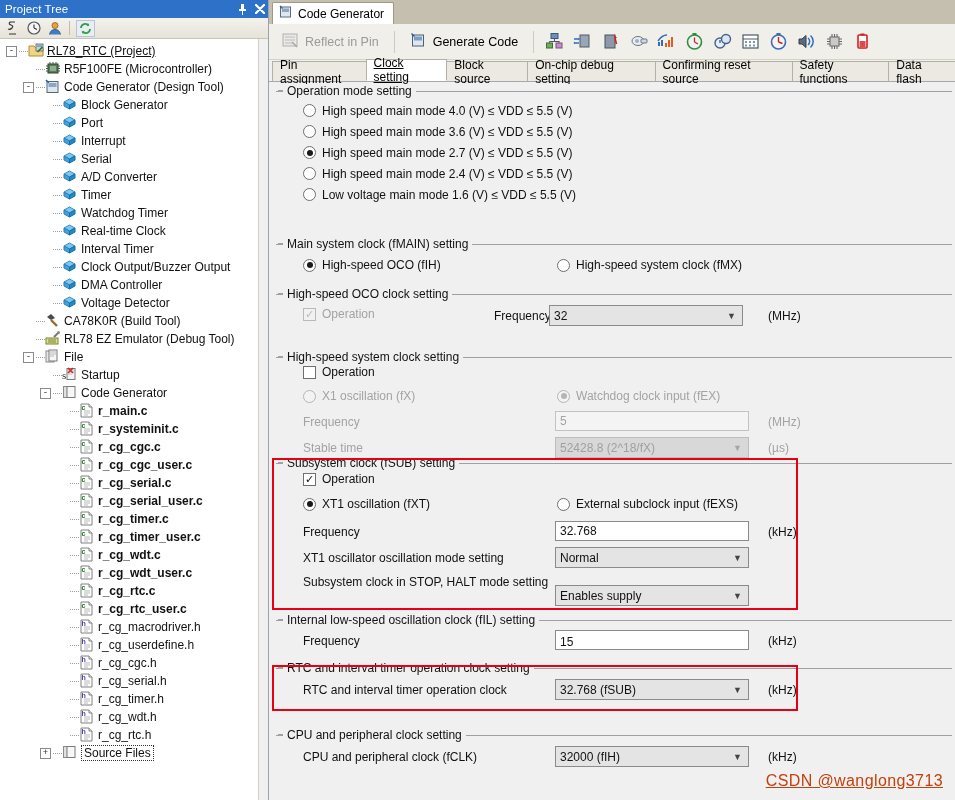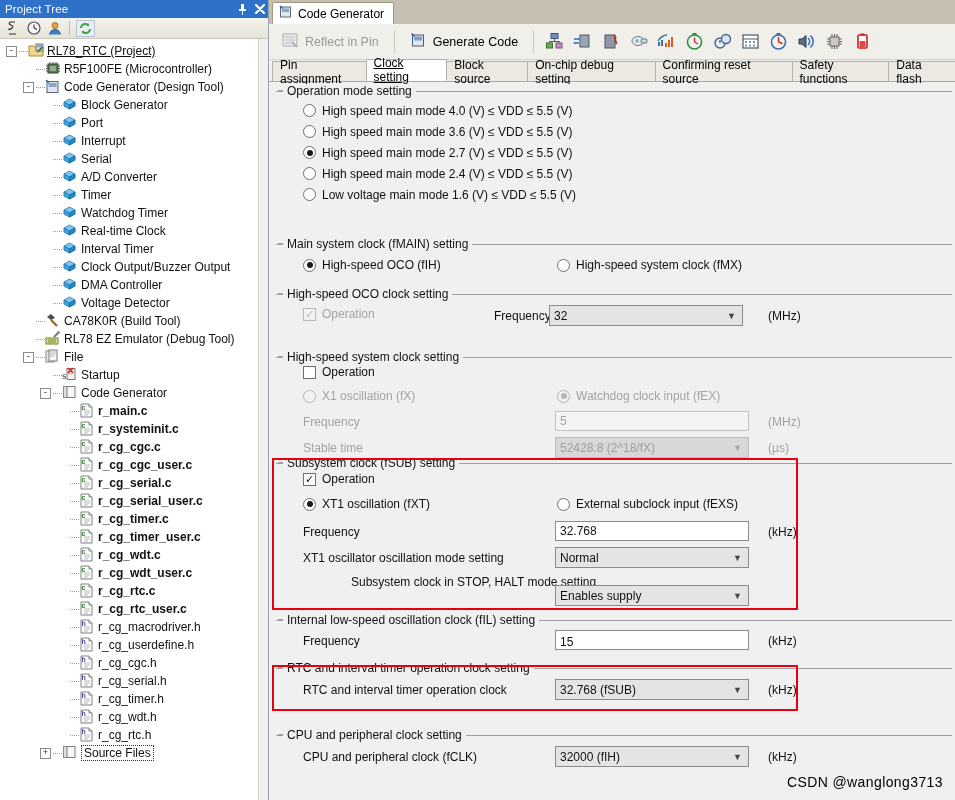--- a/index.html
+++ b/index.html
@@ -148,21 +148,21 @@
   .combo .cv { flex: 1; }
   .combo .carat { font-size: 9px; color: #444; padding-right: 2px; }
   .combo.dis .carat { color: #a6a6a6; }
   .unit { font-size: 12px; color: #111; margin-left: 9px; }
   .unit.dis { color: #a3a3a3; }
 
   .redbox { position: absolute; border: 2px solid #e60012; pointer-events: none; }
 
   .watermark {
     position: absolute; right: 12px; bottom: 10px;
-    font-size: 14px; color: #000000; letter-spacing: .4px;
+    font-size: 16px; color: #c2410c; letter-spacing: .4px; text-decoration: underline;
   }
 </style>
 </head>
 <body>
 
 <div class="app">
 
   <div class="tree-panel">
     <div class="tree-titlebar">
       <div class="ttl">Project Tree</div>
@@ -948,21 +948,21 @@
           <span>32.768</span>
         </div>
         <div class="unit" style="position:absolute; left:483px; top:62px;">(kHz)</div>
 
         <div class="lbl" style="position:absolute; left:27px; top:88px;">XT1 oscillator oscillation mode setting</div>
         <div class="combo" style="position:absolute; left:279px; top:84px; width:194px;">
           <span class="cv">Normal</span>
           <span class="carat">▼</span>
         </div>
 
-        <div class="lbl" style="position:absolute; left:27px; top:112px;margin-left:48px;">Subsystem clock in STOP, HALT mode setting</div>
+        <div class="lbl" style="position:absolute; left:27px; top:112px;">Subsystem clock in STOP, HALT mode setting</div>
         <div class="combo" style="position:absolute; left:279px; top:110px; width:194px;margin-top:12px;">
           <span class="cv">Enables supply</span>
           <span class="carat">▼</span>
         </div>
       </div>
 
       <div class="gb" style="left:7px; top:536px; width:676px; height:40px;">
         <div class="gb-line"></div>
           <div class="gb-tick"></div>
         <div class="gb-title">Internal low-speed oscillation clock (fIL) setting</div>

